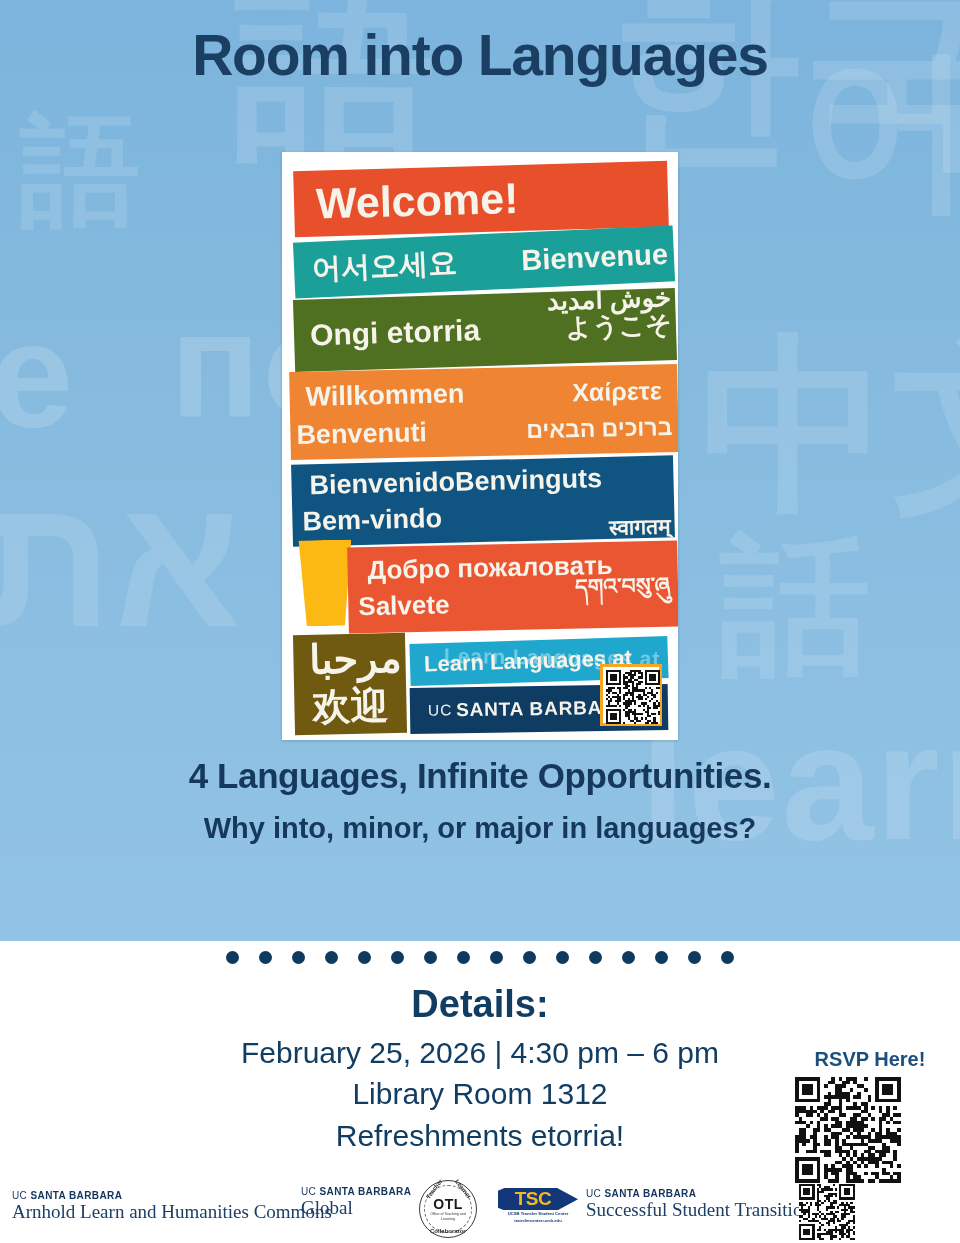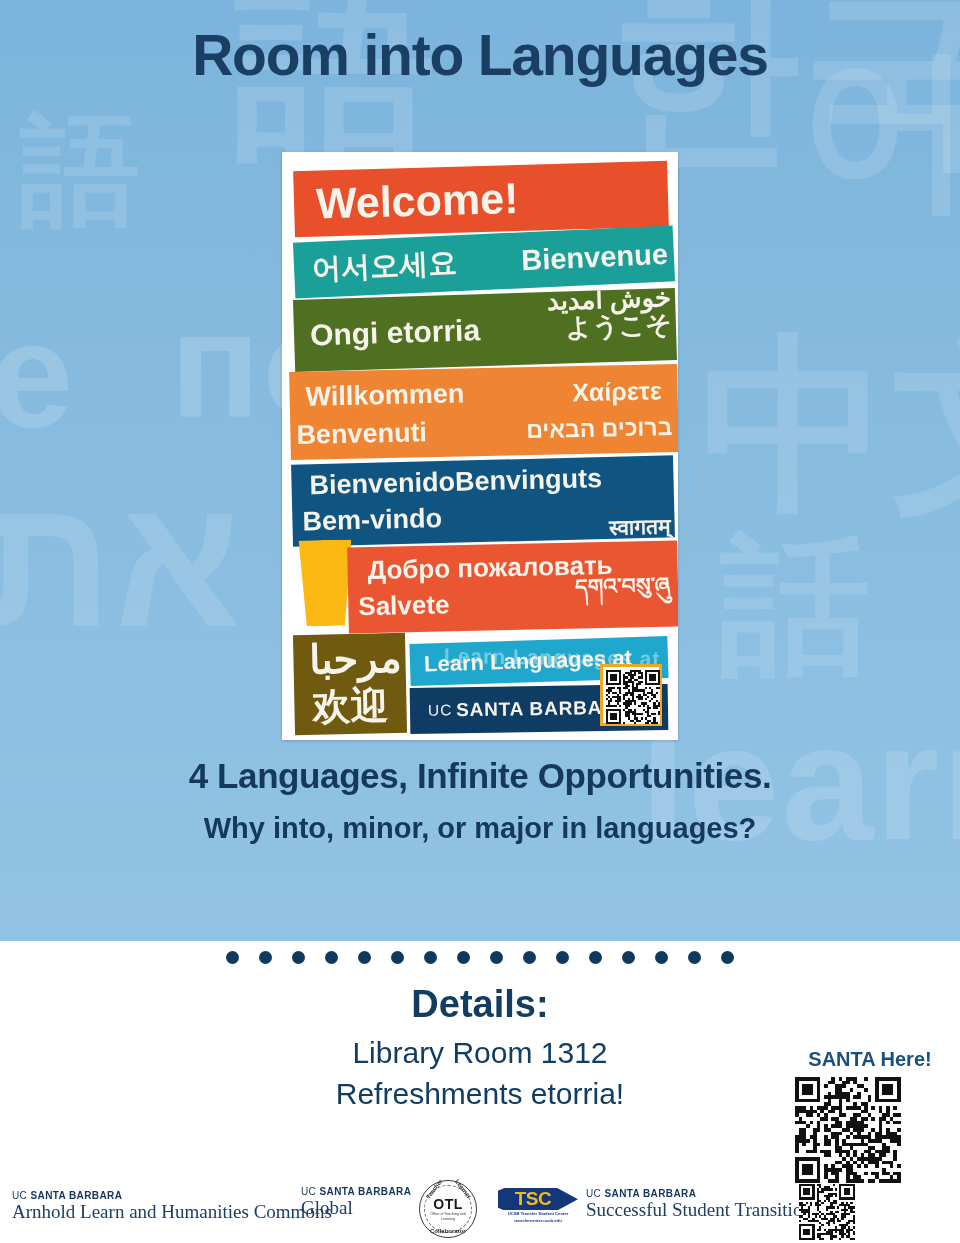--- a/index.html
+++ b/index.html
@@ -1009,26 +1009,27 @@
       <span class="dot"></span>
       <span class="dot"></span>
       <span class="dot"></span>
       <span class="dot"></span>
       <span class="dot"></span>
       <span class="dot"></span>
     </div>
 
   <div class="details-title">Details:</div>
   <div class="details-lines">
+    <div>February 25, 2026 | 4:30 pm – 6 pm</div>
     <div>Library Room 1312</div>
     <div>Refreshments etorria!</div>
   </div>
 
   <div class="rsvp">
-    <div class="rsvp-label">SANTA Here!</div>
+    <div class="rsvp-label">RSVP Here!</div>
     <div class="rsvp-qr">
       <div class="qrgrid" id="qr-rsvp" style="grid-template-columns: repeat(29, 3.65517px); grid-template-rows: repeat(29, 3.65517px); width: 106px; height: 106px;">
           <i style="background: rgb(17, 17, 17);"></i>
           <i style="background: rgb(17, 17, 17);"></i>
           <i style="background: rgb(17, 17, 17);"></i>
           <i style="background: rgb(17, 17, 17);"></i>
           <i style="background: rgb(17, 17, 17);"></i>
           <i style="background: rgb(17, 17, 17);"></i>
           <i style="background: rgb(17, 17, 17);"></i>
           <i style="background: rgb(255, 255, 255);"></i>

